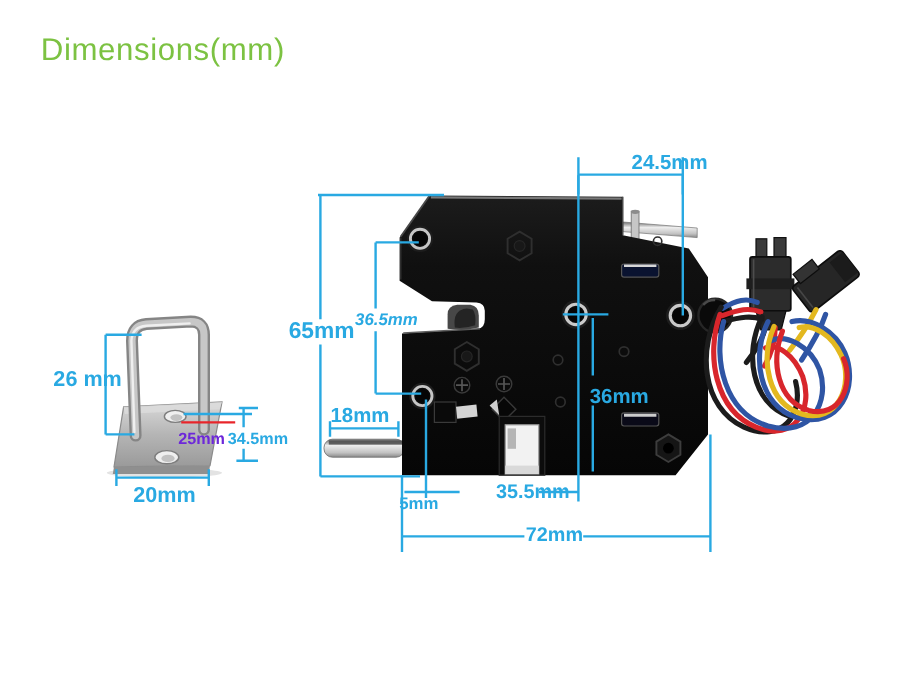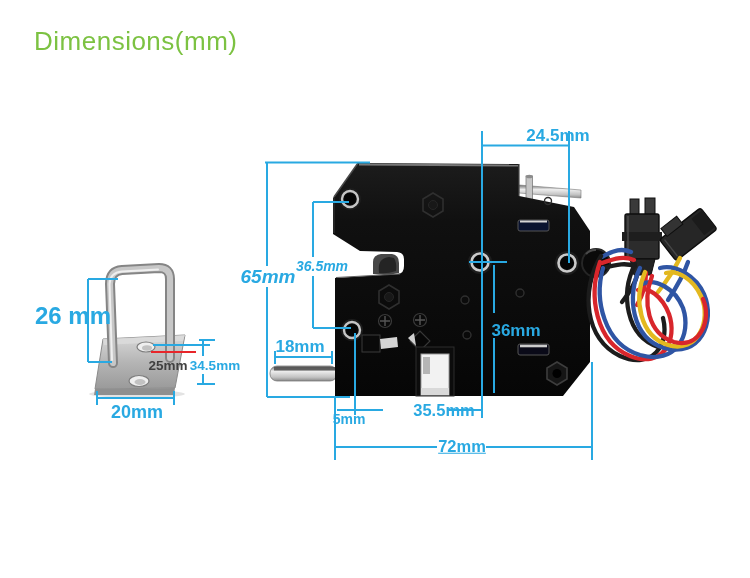--- a/index.html
+++ b/index.html
@@ -3,21 +3,21 @@
 <meta charset="utf-8">
 <style>
   html,body{margin:0;padding:0;background:#fff;}
   #canvas{position:relative;width:750px;height:578px;background:#fff;overflow:hidden;
           font-family:"Liberation Sans",sans-serif;}
   #art{position:absolute;left:0;top:0;}
   .title{position:absolute;left:34px;top:26px;font-size:26px;color:#7cc242;
          letter-spacing:0.5px;white-space:nowrap;}
   .dim{position:absolute;transform:translate(-50%,-50%);color:#29a9e2;font-weight:bold;
        white-space:nowrap;line-height:1;}
-  .dim.red{color:#404040;}
+  .dim.red{color:#6d28d9;}
 </style>
 </head>
 <body>
 
 <div id="canvas">
 
   <svg id="art" width="750" height="578" viewBox="0 0 750 578">
     <defs>
       <linearGradient id="steel" x1="0" y1="0" x2="0" y2="1">
         <stop offset="0" stop-color="#d9d9d9"></stop>
@@ -198,25 +198,25 @@
       <path d="M 335,396 V 460 M 592,362 V 460 M 335,447 H 437 M 486,447 H 592"></path>
     </g>
     <g>
       <line x1="151" y1="352" x2="196" y2="352" stroke="#e8252a" stroke-width="2"></line>
     </g>
   </svg>
 
   <div class="title">Dimensions(mm)</div>
 
   <div class="dim" style="left:524px;top:135px;font-size:17px;margin-left:34px;">24.5mm</div>
-  <div class="dim" style="left:268px;top:276px;font-size:19px;font-style:italic;">65mm</div>
+  <div class="dim" style="left:268px;top:276px;font-size:19px;">65mm</div>
   <div class="dim" style="left:322px;top:266px;font-size:14px;font-style:italic;">36.5mm</div>
   <div class="dim" style="left:516px;top:330px;font-size:17px;">36mm</div>
   <div class="dim" style="left:300px;top:346px;font-size:17px;">18mm</div>
   <div class="dim" style="left:416px;top:410px;font-size:16.5px;margin-left:28px;">35.5mm</div>
   <div class="dim" style="left:349px;top:418.5px;font-size:14px;">5mm</div>
-  <div class="dim" style="left:462px;top:445.5px;font-size:16.5px;text-decoration:underline;">72mm</div>
-  <div class="dim" style="left:73px;top:316px;font-size:24px;">26 mm</div>
+  <div class="dim" style="left:462px;top:445.5px;font-size:16.5px;">72mm</div>
+  <div class="dim" style="left:73px;top:316px;font-size:18px;">26 mm</div>
   <div class="dim red" style="left:168px;top:366px;font-size:13.5px;">25mm</div>
   <div class="dim" style="left:215px;top:365.5px;font-size:13.5px;">34.5mm</div>
   <div class="dim" style="left:137px;top:411.5px;font-size:18px;">20mm</div>
 
 </div>
 
 </body></html>

